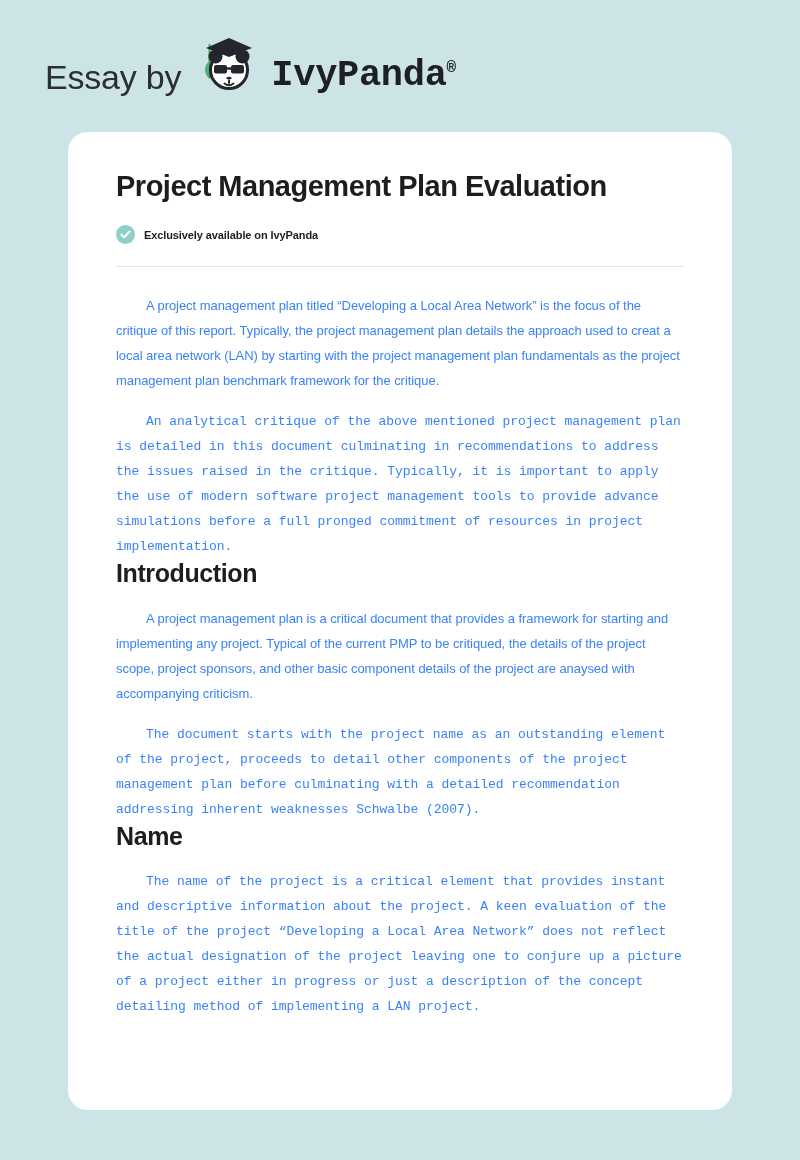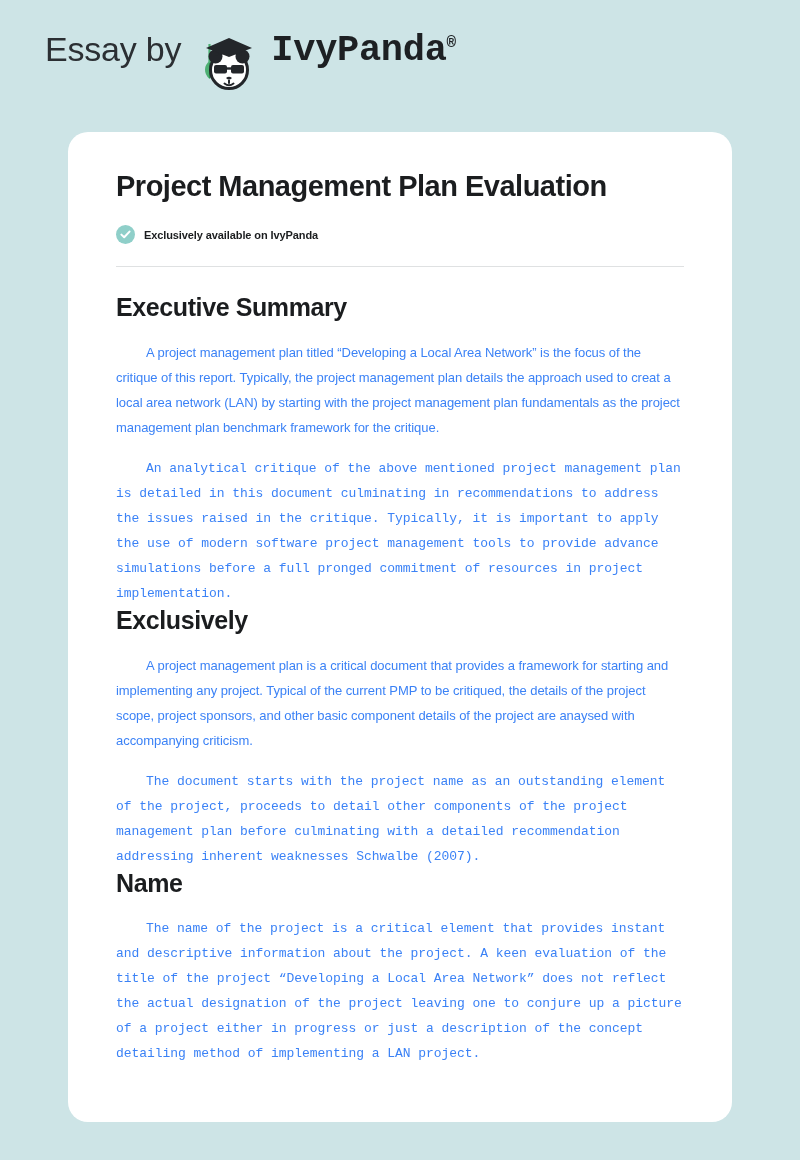--- a/index.html
+++ b/index.html
@@ -18,21 +18,21 @@
 
   
   .brand-header {
     height: 132px;
     display: flex;
     align-items: center;
     padding-left: 45px;
   }
   .brand-row {
     display: flex;
-    align-items: flex-start;
+    align-items: flex-end;
     gap: 14px;
     margin-top: -6px;
   }
   .essay-by {
     font-size: 34px;
     font-weight: 400;
     color: #2b2f33;
     letter-spacing: -0.2px;
     line-height: 1;
   }
@@ -178,27 +178,26 @@
       <svg width="11" height="11" viewBox="0 0 11 11" xmlns="http://www.w3.org/2000/svg">
         <path d="M1.4 5.6 L4.2 8.3 L9.5 2.6" stroke="#ffffff" stroke-width="2" fill="none" stroke-linecap="round" stroke-linejoin="round"></path>
       </svg>
     </span>
     <span class="badge-text">Exclusively available on IvyPanda</span>
   </div>
 
   <hr class="divider">
 
   <section>
-    <h2 class="section-heading">Executive Summary</h2>
     <p class="body-par">A project management plan titled “Developing a Local Area Network” is the focus of the critique of this report. Typically, the project management plan details the approach used to creat a local area network (LAN) by starting with the project management plan fundamentals as the project management plan benchmark framework for the critique.</p>
     <p class="body-par">An analytical critique of the above mentioned project management plan is detailed in this document culminating in recommendations to address the issues raised in the critique. Typically, it is important to apply the use of modern software project management tools to provide advance simulations before a full pronged commitment of resources in project implementation.</p>
   </section>
 
   <section>
-    <h2 class="section-heading">Exclusively</h2>
+    <h2 class="section-heading">Introduction</h2>
     <p class="body-par">A project management plan is a critical document that provides a framework for starting and implementing any project. Typical of the current PMP to be critiqued, the details of the project scope, project sponsors, and other basic component details of the project are anaysed with accompanying criticism.</p>
     <p class="body-par">The document starts with the project name as an outstanding element of the project, proceeds to detail other components of the project management plan before culminating with a detailed recommendation addressing inherent weaknesses Schwalbe (2007).</p>
   </section>
 
   <section>
     <h2 class="section-heading">Name</h2>
     <p class="body-par">The name of the project is a critical element that provides instant and descriptive information about the project. A keen evaluation of the title of the project “Developing a Local Area Network” does not reflect the actual designation of the project leaving one to conjure up a picture of a project either in progress or just a description of the concept detailing method of implementing a LAN project.</p>
   </section>
 
 </main>

